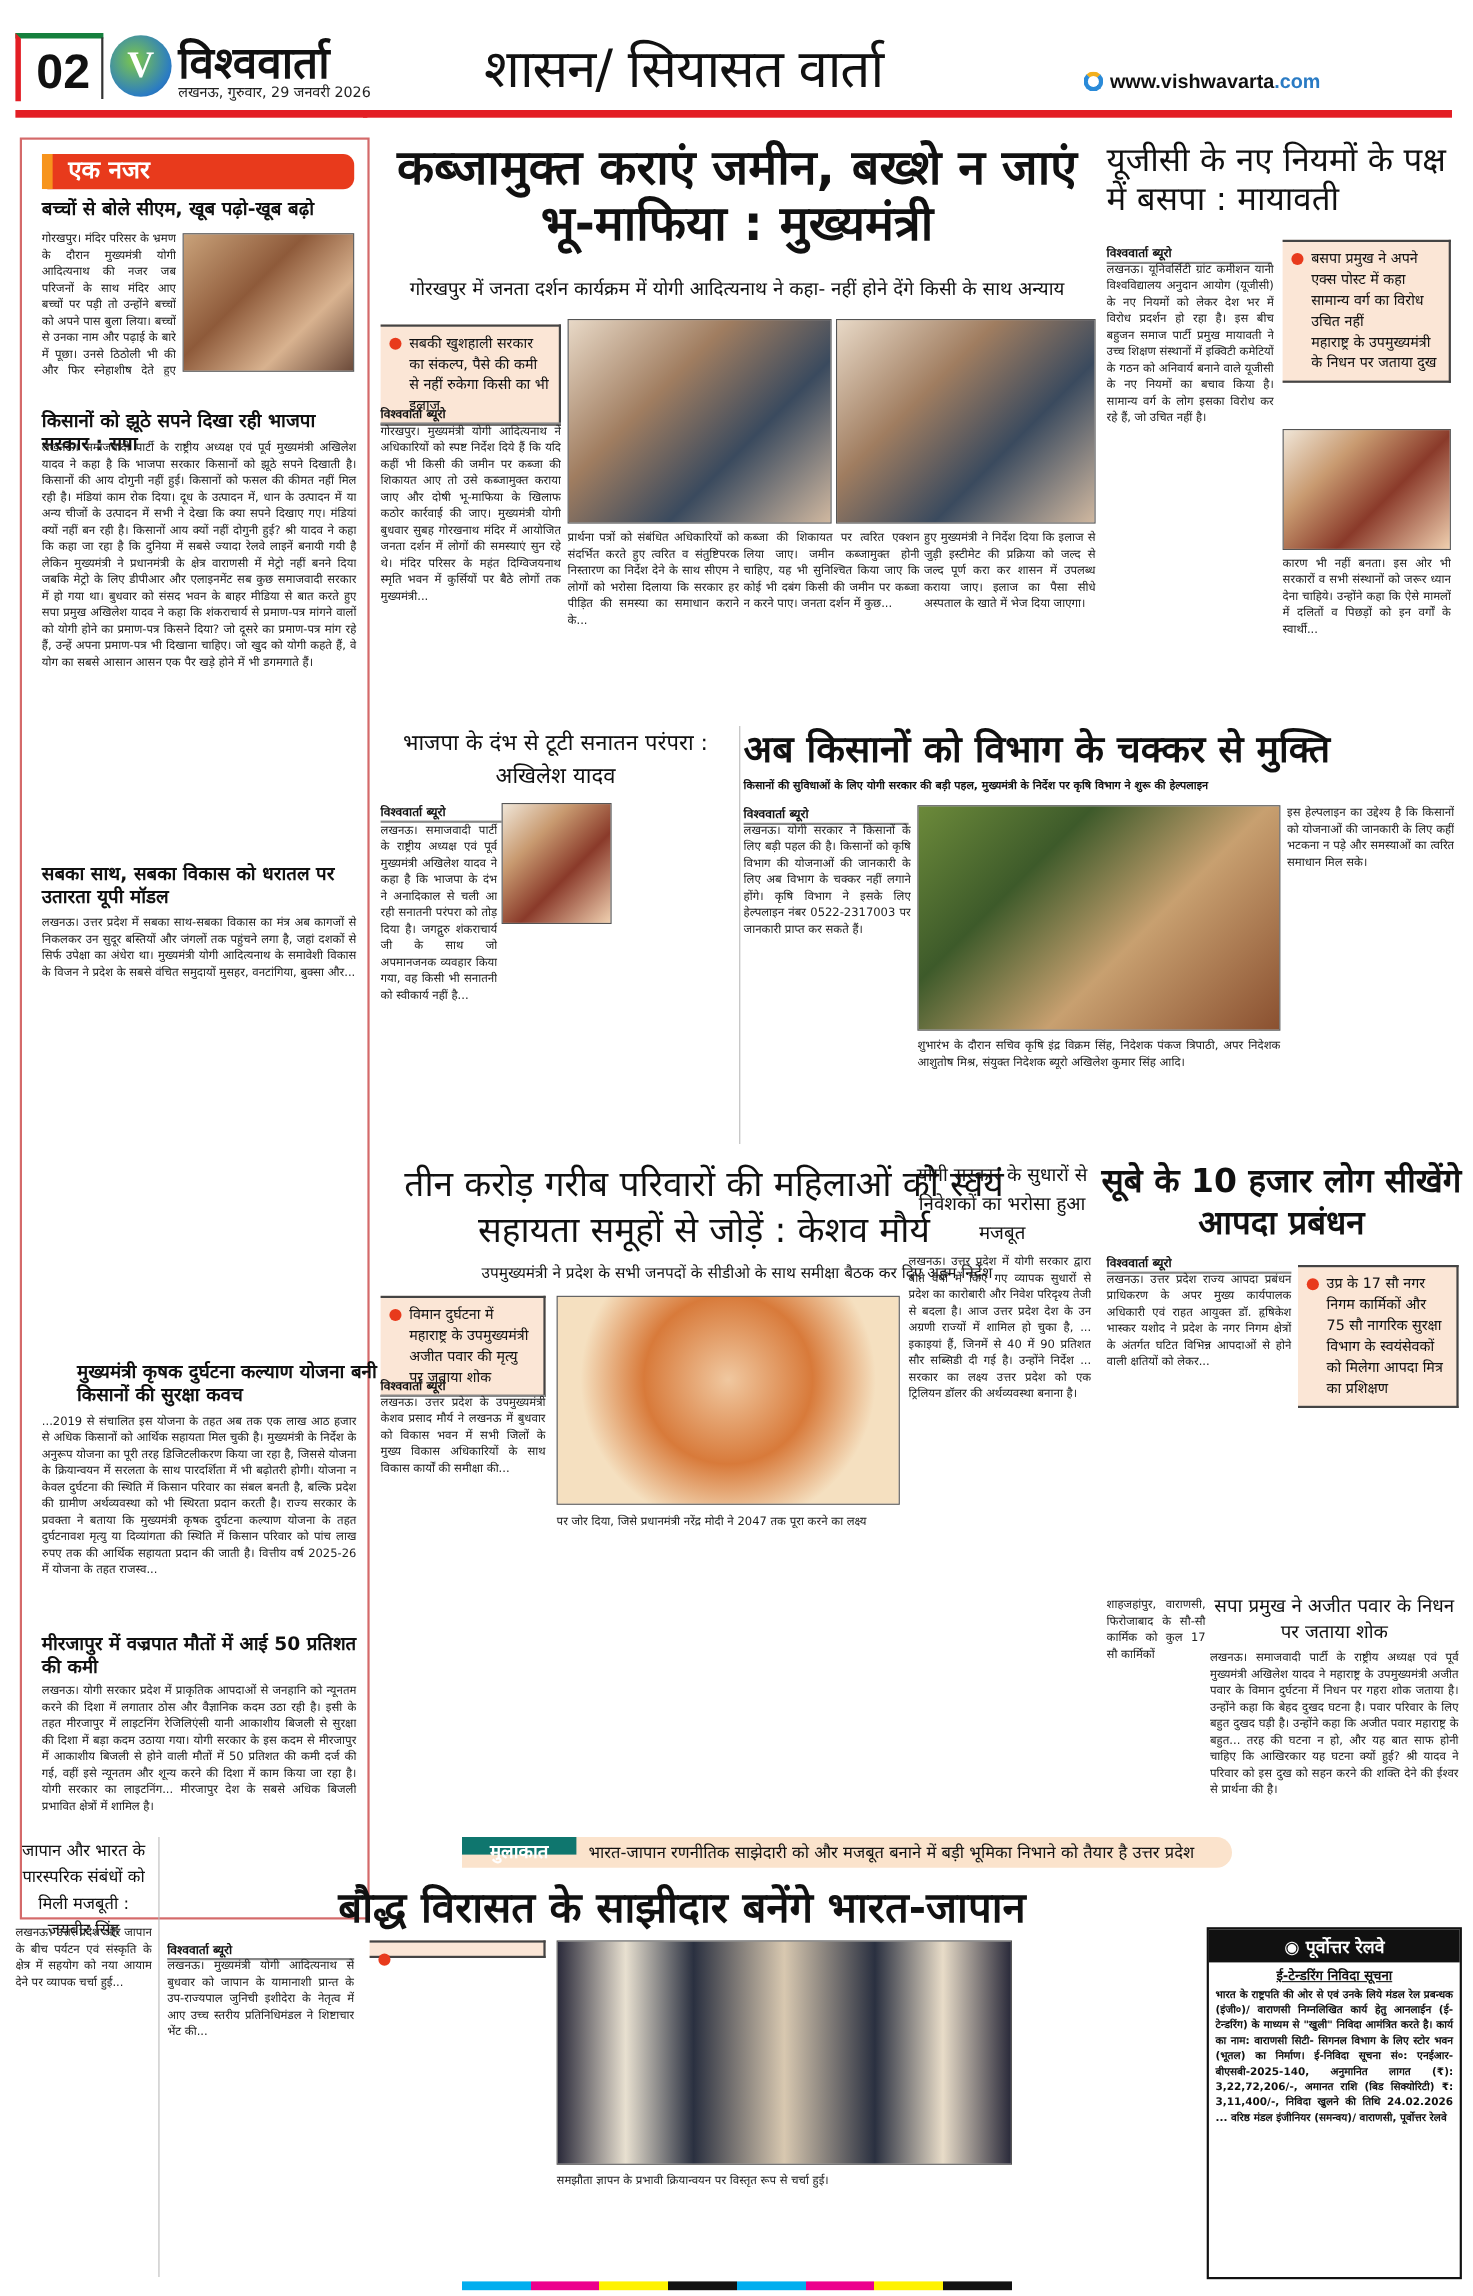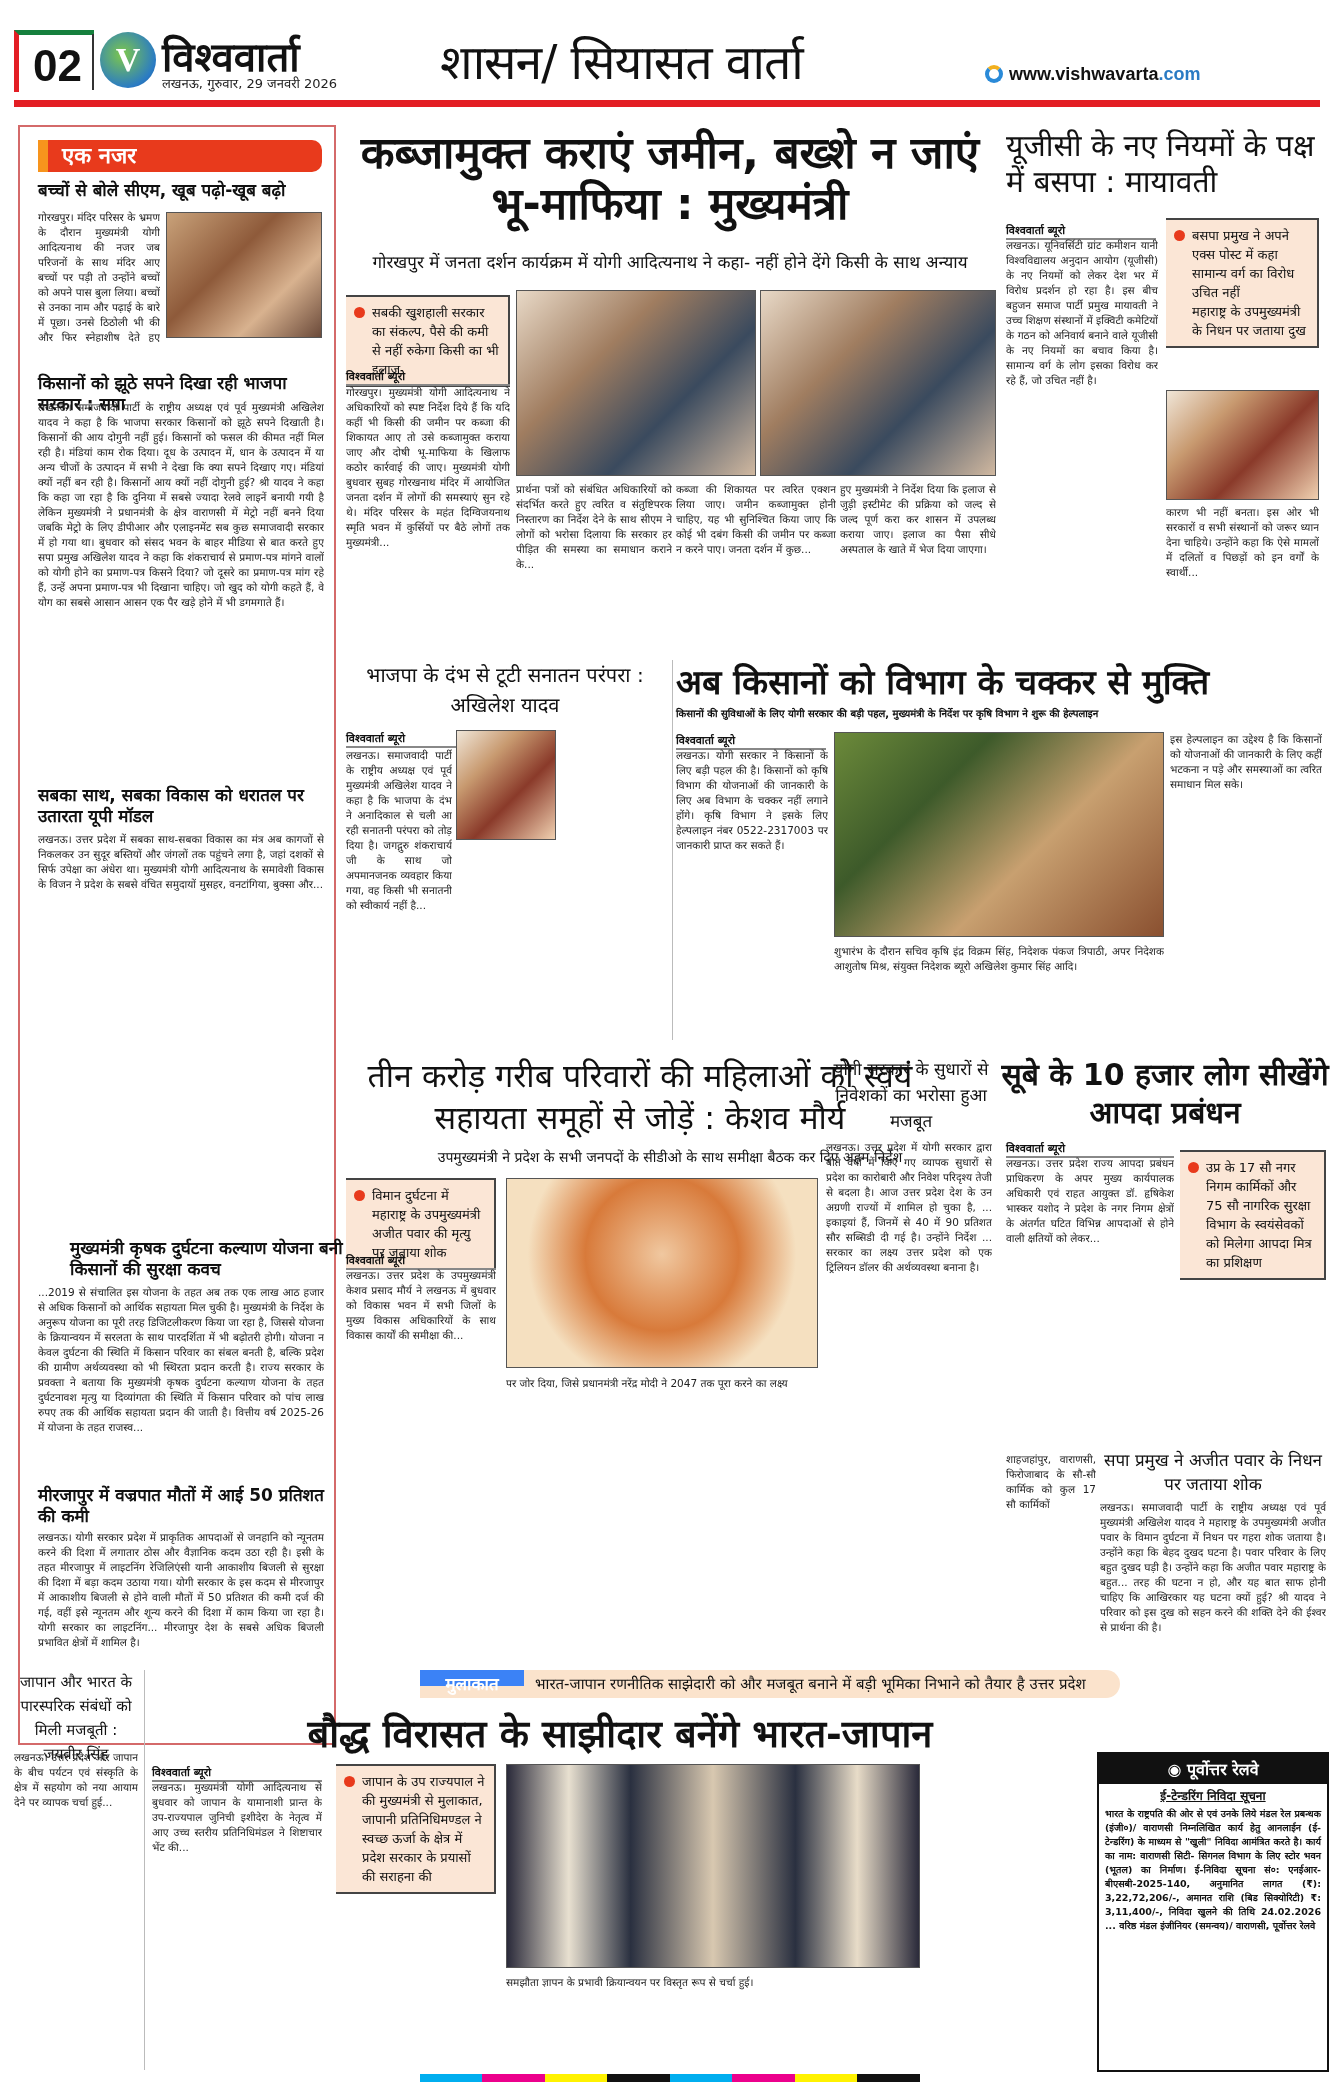--- a/index.html
+++ b/index.html
@@ -27,21 +27,21 @@
 .photo.d{background:linear-gradient(135deg,#f0e6d8,#c89a70 30%,#8a3a2a 60%,#f0d0b0)}
 .photo.e{background:linear-gradient(90deg,#2a2a3a,#e8e0d0 15%,#2a3040 30%,#d8c8b0 50%,#2a3040 70%,#e8dcc8 85%,#2a2a3a)}
 .photo.f{background:radial-gradient(circle at 50% 40%,#f0c8a0,#d87a3a 40%,#f5e0c0 70%)}
 .headline-big{font:bold 44px "DejaVu Sans",sans-serif;line-height:1.15;text-align:center;color:#111}
 .deck{font-size:17px;text-align:center;color:#111}
 .callout{background:#fbe6d6;border-top:2px solid #444;border-bottom:2px solid #444;border-right:2px solid #444;padding:6px 8px 6px 26px;font-size:13px;line-height:19px;color:#111;position:absolute}
 .callout .dot{position:absolute;left:8px;width:11px;height:11px;border-radius:50%;background:#e83a1c}
 .byline{font:bold 11px "DejaVu Sans",sans-serif;border-bottom:2px solid #888;padding-bottom:1px;color:#111}
 .h-med{font:30px "DejaVu Sans",sans-serif;line-height:1.2;color:#111}
 .mulakat-bar{left:420px;top:1670px;width:700px;height:28px;background:#fbe3cc;border-radius:0 14px 14px 0}
-.mulakat-tag{left:420px;top:1670px;width:104px;height:16px;background:#3b82f6;color:#fff;font:bold 17px "DejaVu Sans",sans-serif;text-align:center;line-height:28px}
+.mulakat-tag{left:420px;top:1670px;width:104px;height:16px;background:#0f766e;color:#fff;font:bold 17px "DejaVu Sans",sans-serif;text-align:center;line-height:28px}
 .mulakat-text{left:535px;top:1673px;font-size:15px;color:#111}
 .railbox{left:1097px;top:1752px;width:232px;height:320px;border:2px solid #111;background:#fff}
 .railhead{background:#111;color:#fff;font:bold 16px "DejaVu Sans",sans-serif;text-align:center;padding:4px 0}
 .railsub{font:bold 12px "DejaVu Sans",sans-serif;text-align:center;text-decoration:underline;padding:3px 0}
 .railbody{font-size:9.5px;line-height:14px;padding:0 6px;text-align:justify;font-weight:bold}
 .cmyk{position:absolute;top:2074px;height:8px;width:500px;left:420px;background:linear-gradient(90deg,#00aeef 0 12.5%,#ec008c 12.5% 25%,#fff200 25% 37.5%,#111 37.5% 50%,#00aeef 50% 62.5%,#ec008c 62.5% 75%,#fff200 75% 87.5%,#111 87.5%)}
 .colrule{position:absolute;width:1px;background:#bbb}
 </style>
 </head>
 <body>
@@ -149,21 +149,20 @@
 <div class="colrule" style="left:144px;top:1670px;height:400px"></div>
 
 <div class="abs mulakat-bar"></div>
 <div class="abs mulakat-tag">मुलाकात</div>
 <div class="abs mulakat-text">भारत-जापान रणनीतिक साझेदारी को और मजबूत बनाने में बड़ी भूमिका निभाने को तैयार है उत्तर प्रदेश</div>
 <div class="abs" style="left:150px;top:1706px;width:940px;font:bold 38px 'DejaVu Sans',sans-serif;text-align:center">बौद्ध विरासत के साझीदार बनेंगे भारत-जापान</div>
 <div class="abs byline" style="left:152px;top:1764px;width:170px;">विश्ववार्ता ब्यूरो</div>
 <div class="abs body-text" style="left:152px;top:1780px;width:170px;height:290px;overflow:hidden">लखनऊ। मुख्यमंत्री योगी आदित्यनाथ से बुधवार को जापान के यामानाशी प्रान्त के उप-राज्यपाल जुनिची इशीदेरा के नेतृत्व में आए उच्च स्तरीय प्रतिनिधिमंडल ने शिष्टाचार भेंट की...</div>
 <div class="callout" style="left:336px;top:1764px;width:160px;">
   <span class="dot" style="top:10px"></span>
-  <span>जापान के उप राज्यपाल ने की मुख्यमंत्री से मुलाकात, जापानी प्रतिनिधिमण्डल ने स्वच्छ ऊर्जा के क्षेत्र में प्रदेश सरकार के प्रयासों की सराहना की</span>
 </div>
 <div class="abs photo e" style="left:506px;top:1764px;width:414px;height:204px;"></div>
 <div class="abs body-text" style="left:506px;top:1975px;width:414px;height:40px;overflow:hidden">समझौता ज्ञापन के प्रभावी क्रियान्वयन पर विस्तृत रूप से चर्चा हुई।</div>
 
 <div class="abs railbox">
   <div class="railhead"><span>◉ </span><span>पूर्वोत्तर रेलवे</span></div>
   <div class="railsub">ई-टेन्डरिंग निविदा सूचना</div>
   <div class="railbody">भारत के राष्ट्रपति की ओर से एवं उनके लिये मंडल रेल प्रबन्धक (इंजी०)/ वाराणसी निम्नलिखित कार्य हेतु आनलाईन (ई-टेन्डरिंग) के माध्यम से "खुली" निविदा आमंत्रित करते है। कार्य का नाम: वाराणसी सिटी- सिगनल विभाग के लिए स्टोर भवन (भूतल) का निर्माण। ई-निविदा सूचना सं०: एनईआर-बीएसबी-2025-140, अनुमानित लागत (₹): 3,22,72,206/-, अमानत राशि (बिड सिक्योरिटी) ₹: 3,11,400/-, निविदा खुलने की तिथि 24.02.2026 ... वरिष्ठ मंडल इंजीनियर (समन्वय)/ वाराणसी, पूर्वोत्तर रेलवे</div>
 </div>
 

